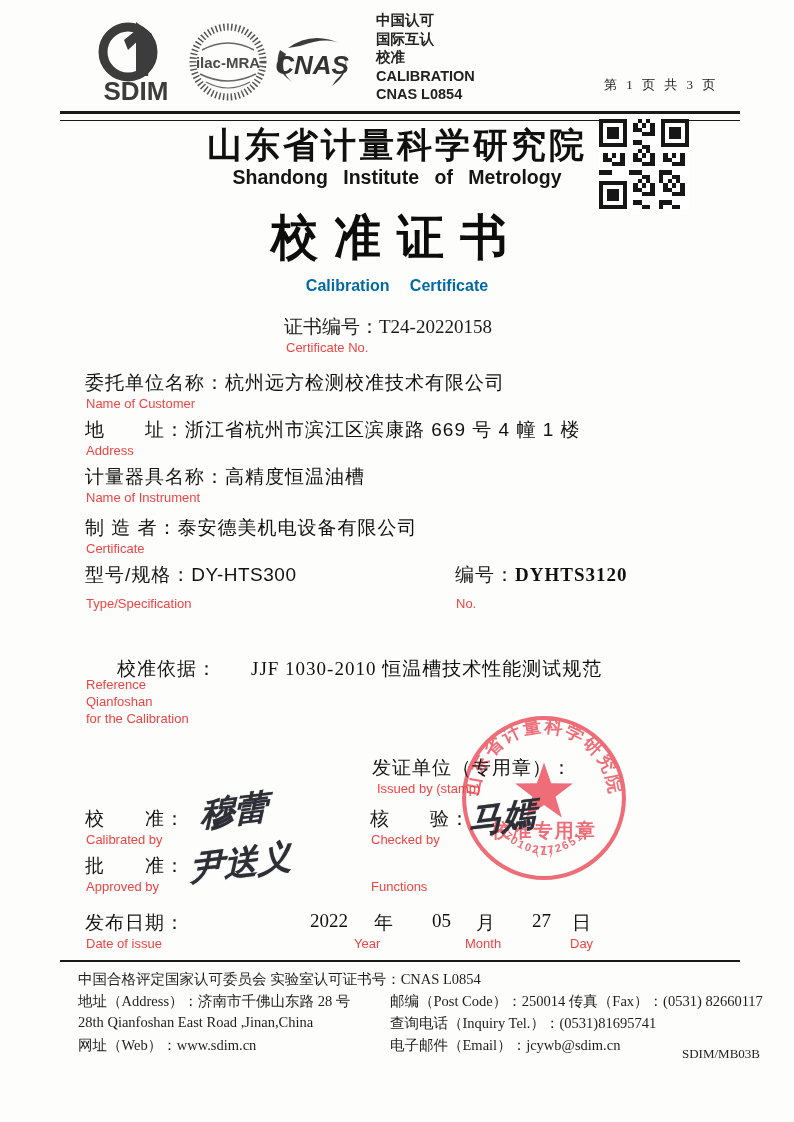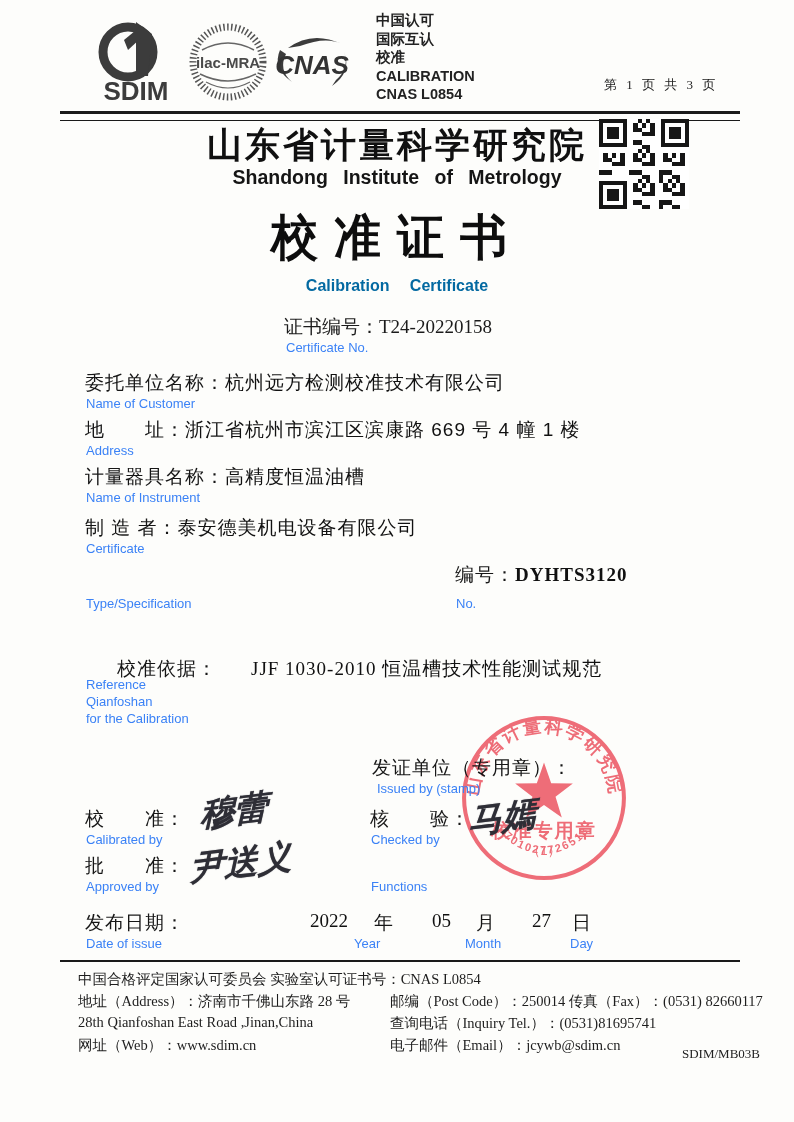--- a/index.html
+++ b/index.html
@@ -3,21 +3,21 @@
 <meta charset="utf-8">
 <style>
   html,body{margin:0;padding:0;background:#888;}
   #page{
     position:relative;width:794px;height:1122px;margin:0 auto;
     background:#fdfdfb;overflow:hidden;
     font-family:"Liberation Sans",sans-serif;color:#1b1b1b;
   }
   .abs{position:absolute;}
   .cn-label{font-size:19px;letter-spacing:1px;color:#161616;}
-  .en-label{font-size:13px;color:#3b82f6;}
+  .en-label{font-size:13px;color:#ef4444;}
   .value{font-size:19px;color:#111;}
   .serif{font-family:"Liberation Serif",serif;}
   .center{left:0;width:794px;text-align:center;}
   
   .rule-double{left:60px;width:680px;height:6px;border-top:3px solid #1a1a1a;border-bottom:1px solid #1a1a1a;}
   .rule-single{left:60px;width:680px;border-top:2px solid #1a1a1a;}
   
   .logo{color:#3c3c3c;}
   
   .accr{font-size:14.5px;line-height:17.5px;font-weight:600;color:#222;}
@@ -555,20 +555,23 @@
   <div class="abs cn-label" style="left:85px;top:464px;">
     <span>计量器具名称：</span><span class="value">高精度恒温油槽</span>
   </div>
   <div class="abs en-label" style="left:86px;top:490px;">Name of Instrument</div>
 
   <div class="abs cn-label" style="left:85px;top:515px;">
     <span>制 造 者：</span><span class="value">泰安德美机电设备有限公司</span>
   </div>
   <div class="abs en-label" style="left:86px;top:541px;">Certificate</div>
 
+  <div class="abs cn-label" style="left:85px;top:562px;">
+    <span>型号/规格：</span><span class="value" style="letter-spacing:.5px;">DY-HTS300</span>
+  </div>
   <div class="abs cn-label" style="left:455px;top:562px;">
     <span>编号：</span><span class="value serif" style="font-weight:700;">DYHTS3120</span>
   </div>
   <div class="abs en-label" style="left:86px;top:596px;">Type/Specification</div>
   <div class="abs en-label" style="left:456px;top:596px;">No.</div>
 
   <div class="abs cn-label" style="left:85px;top:656px;margin-left:32px;">
     <span>校准依据：</span><span class="value serif" style="margin-left:34px;">JJF 1030-2010 恒温槽技术性能测试规范</span>
   </div>
   <div class="abs en-label" style="left:86px;top:677px;">Reference</div>

